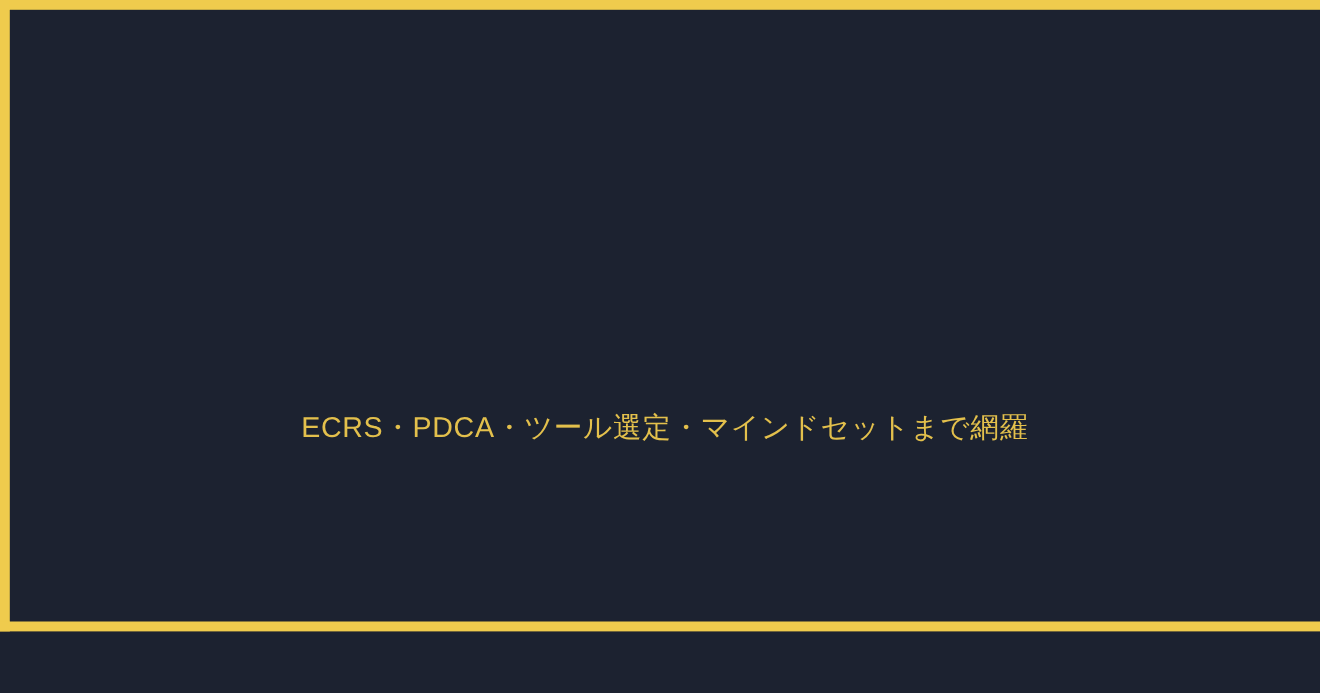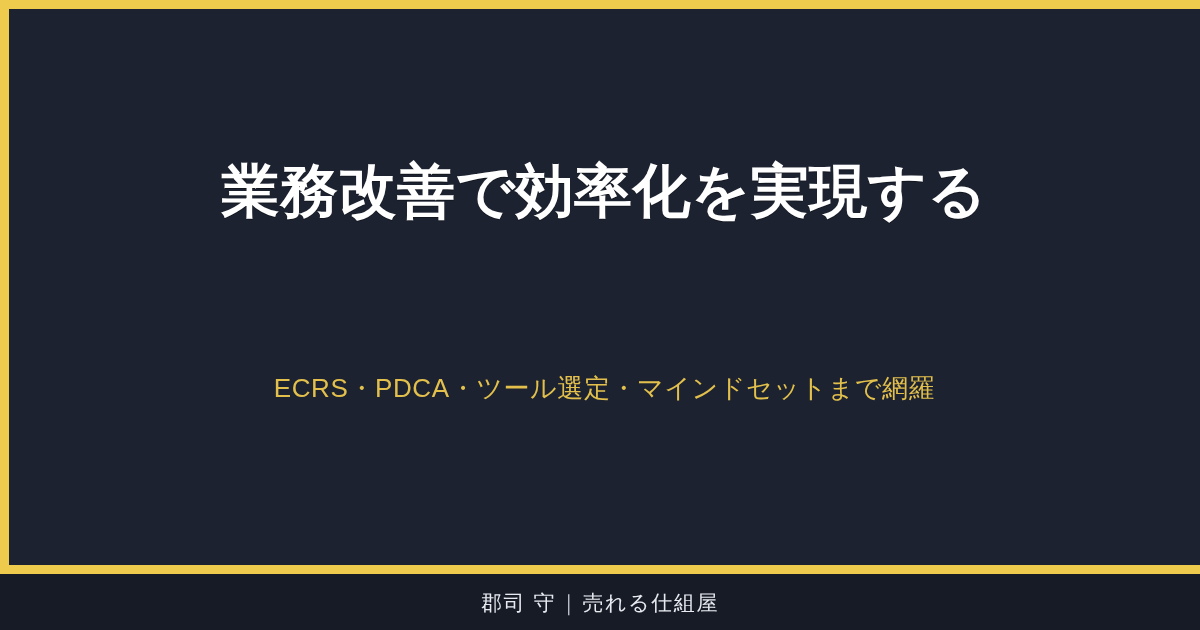--- a/index.html
+++ b/index.html
@@ -125,28 +125,22 @@
 <body>
 
 <div class="canvas">
 
   <div class="accent-top"></div>
   <div class="accent-left"></div>
 
   <div class="stage">
 
     <div class="title-block">
-      <span class="title-line">業務改善で効率化を実現する</span>
     </div>
 
     <div class="subtitle">ECRS・PDCA・ツール選定・マインドセットまで網羅</div>
 
   </div>
 
   <div class="accent-bottom"></div>
 
-  <div class="footer">
-    <div class="footer-text">
-      <span>郡司 守</span><span class="footer-sep">｜</span><span>売れる仕組屋</span>
-    </div>
-  </div>
 
 </div>
 
 </body></html>

